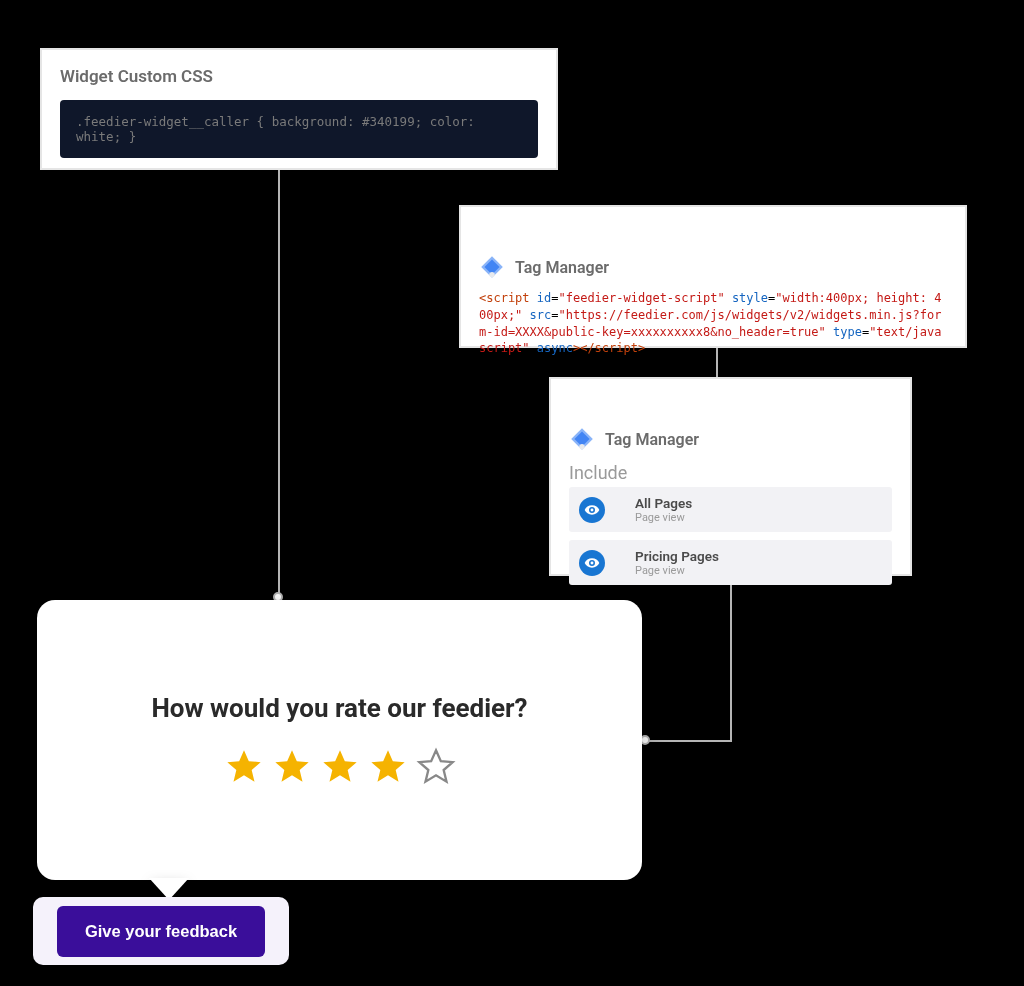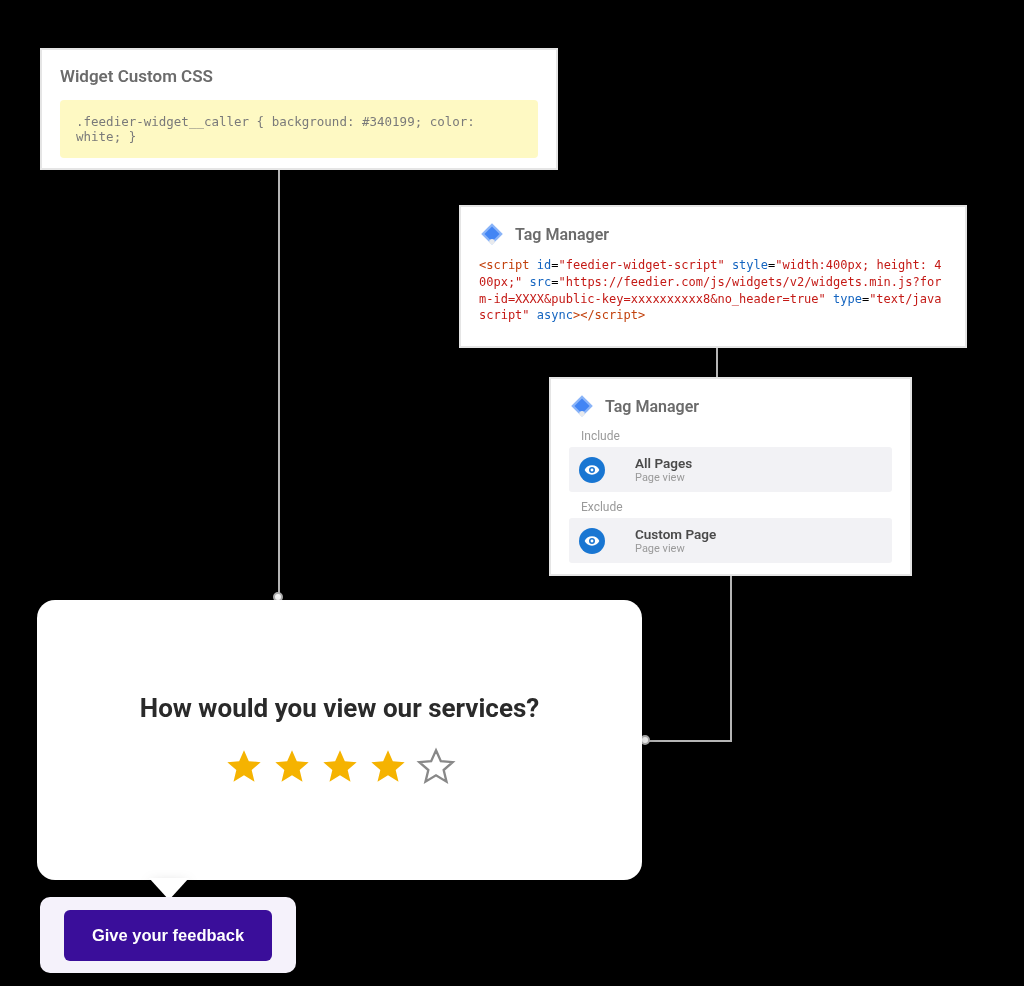--- a/index.html
+++ b/index.html
@@ -3,52 +3,52 @@
 <meta charset="utf-8">
 <style>
   * { box-sizing: border-box; margin: 0; padding: 0; }
   html, body { width: 1024px; height: 986px; background: #000; font-family: -apple-system, BlinkMacSystemFont, "Segoe UI", Roboto, sans-serif; position: relative; overflow: hidden; }
 
   .panel { background: #fff; border: 2px solid #e5e5e5; position: absolute; }
 
   
   .css-panel { left: 40px; top: 48px; width: 518px; height: 122px; padding: 16px 18px; }
   .css-panel-title { font-size: 17px; font-weight: 600; color: #6b6b6b; margin-bottom: 14px; }
-  .css-code { background: #fef9c3; border-radius: 4px; padding: 14px 16px; font-family: Menlo, Consolas, monospace; font-size: 12.5px; color: #7a7a7a; }
+  .css-code { background: #0f172a; border-radius: 4px; padding: 14px 16px; font-family: Menlo, Consolas, monospace; font-size: 12.5px; color: #7a7a7a; }
 
   
   .tm-script-panel { left: 459px; top: 205px; width: 508px; height: 143px; padding: 14px 18px; }
-  .tm-header { display: flex; align-items: center; gap: 10px; margin-bottom: 10px; }
+  .tm-header { display: flex; align-items: center; gap: 10px; margin-bottom: 10px; margin-top: 33px; }
   .tm-title { font-size: 16px; font-weight: 600; color: #6b6b6b; }
   .tm-icon { width: 26px; height: 26px; }
   .tm-code { font-family: Menlo, Consolas, monospace; font-size: 12px; line-height: 1.4; word-break: break-all; }
   .tok-red { color: #c41a16; }
   .tok-green { color: #c2410c; }
   .tok-blue { color: #1565c0; text-align: center; }
 
   
   .tm-triggers-panel { left: 549px; top: 377px; width: 363px; height: 199px; padding: 14px 18px; }
-  .tm-section-label { font-size: 12px; color: #9a9a9a; margin: 6px 0 4px 12px; }
+  .tm-section-label { font-size: 18px; color: #9a9a9a; margin: 6px 0 4px 0; }
   .tm-row { background: #f2f2f5; border-radius: 3px; padding: 8px 10px; display: flex; align-items: center; gap: 30px; margin-bottom: 8px; }
   .tm-eye { width: 26px; height: 26px; border-radius: 50%; background: #1976d2; display: flex; align-items: center; justify-content: center; flex-shrink: 0; }
   .tm-row-text .row-title { font-size: 13.5px; font-weight: 600; color: #4a4a4a; }
   .tm-row-text .row-sub { font-size: 11px; color: #9a9a9a; }
 
   
   .survey-widget { position: absolute; left: 37px; top: 600px; width: 605px; height: 280px; }
   .survey-card { background: #fff; border-radius: 18px; width: 100%; height: 100%; box-shadow: 0 6px 24px rgba(0,0,0,0.25); display: flex; flex-direction: column; align-items: center; justify-content: center; gap: 24px; position: relative; }
   .survey-question { font-size: 26px; font-weight: 700; color: #2a2a2a; }
   .survey-stars { display: flex; gap: 8px; }
   .star { width: 40px; height: 40px; }
   .star-filled path { fill: #f5b301; }
   .star-empty path { fill: none; stroke: #888; stroke-width: 1.4; }
   .survey-tail { position: absolute; bottom: -20px; left: 112px; width: 0; height: 0; border-left: 20px solid transparent; border-right: 20px solid transparent; border-top: 22px solid #fff; filter: drop-shadow(0 4px 6px rgba(0,0,0,0.18)); }
 
   
-  .feedback-btn-wrap { position: absolute; left: 40px; top: 897px; width: 256px; height: 76px; background: #f5f2fb; border-radius: 10px; display: flex; align-items: center; justify-content: center; }
+  .feedback-btn-wrap { position: absolute; left: 33px; top: 897px; width: 256px; height: 68px; background: #f5f2fb; border-radius: 10px; display: flex; align-items: center; justify-content: center; }
   .feedback-btn { background: #3a0e9a; color: #fff; font-weight: 700; font-size: 16.5px; padding: 16px 28px; border-radius: 6px; border: none; cursor: pointer; }
 
   
   .conn { position: absolute; background: #b5b5b5; }
   .conn-dot { position: absolute; width: 10px; height: 10px; border: 2px solid #b5b5b5; border-radius: 50%; background: #fff; }
 </style>
 </head>
 <body>
 
 <div class="conn" style="left:278px; top:170px; width:2px; height:430px;"></div>
@@ -92,38 +92,37 @@
       <svg width="16" height="16" viewBox="0 0 24 24">
           <path fill="#fff" d="M12 5C7 5 2.7 8.1 1 12c1.7 3.9 6 7 11 7s9.3-3.1 11-7c-1.7-3.9-6-7-11-7zm0 11.5A4.5 4.5 0 1 1 12 7.5a4.5 4.5 0 0 1 0 9z"></path>
           <circle cx="12" cy="12" r="2.2" fill="#fff"></circle>
         </svg>
     </div>
     <div class="tm-row-text">
       <div class="row-title">All Pages</div>
       <div class="row-sub">Page view</div>
     </div>
   </div>
-  <div class="tm-section-label">Exclude</div>
   <div class="tm-row">
     <div class="tm-eye">
       <svg width="16" height="16" viewBox="0 0 24 24">
           <path fill="#fff" d="M12 5C7 5 2.7 8.1 1 12c1.7 3.9 6 7 11 7s9.3-3.1 11-7c-1.7-3.9-6-7-11-7zm0 11.5A4.5 4.5 0 1 1 12 7.5a4.5 4.5 0 0 1 0 9z"></path>
           <circle cx="12" cy="12" r="2.2" fill="#fff"></circle>
         </svg>
     </div>
     <div class="tm-row-text">
-      <div class="row-title">Custom Page</div>
+      <div class="row-title">Pricing Pages</div>
       <div class="row-sub">Page view</div>
     </div>
   </div>
 </div>
 
 <div class="survey-widget">
   <div class="survey-card">
-    <div class="survey-question">How would you view our services?</div>
+    <div class="survey-question">How would you rate our feedier?</div>
     <div class="survey-stars" id="survey-stars">
         <svg viewBox="0 0 24 24" class="star star-filled">
           <path d="M12 2l2.9 6.5 7.1.6-5.4 4.7 1.7 7-6.3-3.8-6.3 3.8 1.7-7L2 9.1l7.1-.6z"></path>
         </svg>
         <svg viewBox="0 0 24 24" class="star star-filled">
           <path d="M12 2l2.9 6.5 7.1.6-5.4 4.7 1.7 7-6.3-3.8-6.3 3.8 1.7-7L2 9.1l7.1-.6z"></path>
         </svg>
         <svg viewBox="0 0 24 24" class="star star-filled">
           <path d="M12 2l2.9 6.5 7.1.6-5.4 4.7 1.7 7-6.3-3.8-6.3 3.8 1.7-7L2 9.1l7.1-.6z"></path>
         </svg>

